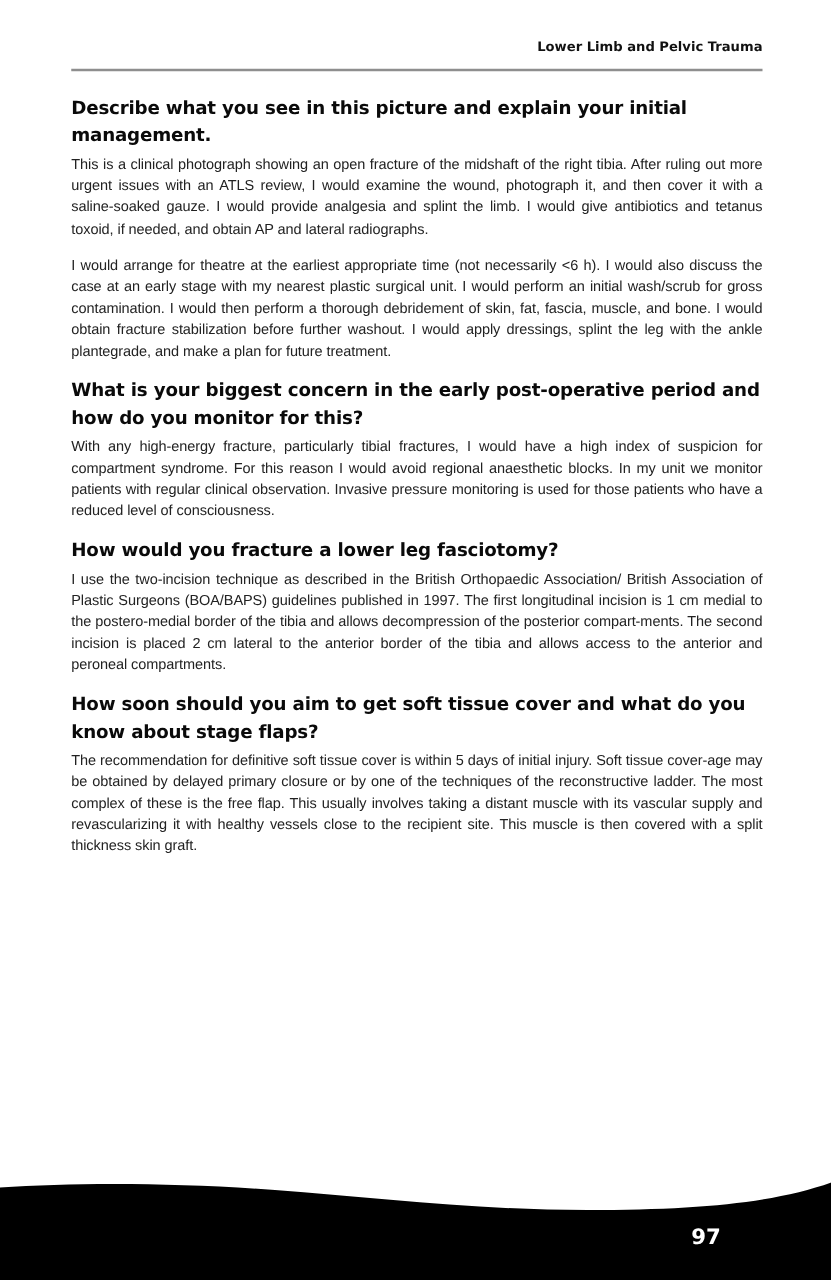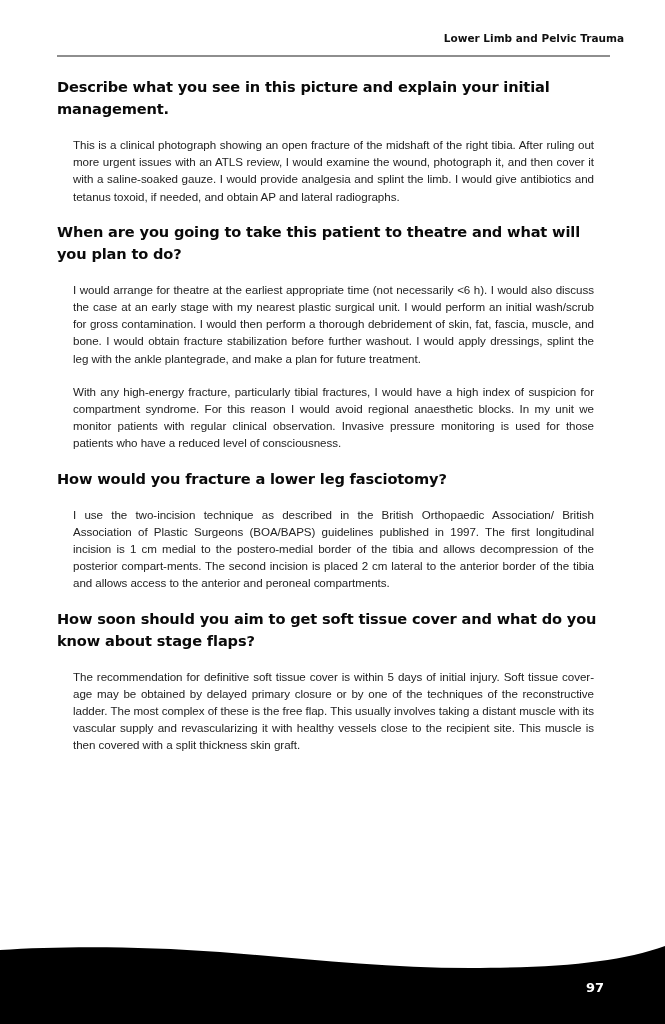--- a/index.html
+++ b/index.html
@@ -10,21 +10,21 @@
       width: 665px;
       height: 1024px;
       background: #ffffff;
       position: relative;
       overflow: hidden;
       font-family: "DejaVu Sans", "Liberation Sans", sans-serif;
       color: #1a1a1a;
     }
     .running-head {
       position: absolute;
-      left: 71px;
+      left: 57px;
       width: 553px;
       top: 32px;
       text-align: right;
       font-family: "DejaVu Sans", sans-serif;
       font-weight: bold;
       font-size: 10.5px;
       color: #111;
       letter-spacing: 0px;
     }
     .head-rule {
@@ -47,61 +47,61 @@
     .q-heading {
       margin: 0 0 3px 0;
       font-family: "DejaVu Sans", sans-serif;
       font-weight: bold;
       font-size: 14.6px;
       line-height: 22px;
       color: #0a0a0a;
       letter-spacing: -0.15px;
     }
     .q-body {
-      margin: 16px;
+      margin: 0;
       font-family: "Liberation Sans", sans-serif;
       font-size: 11.6px;
       line-height: 17.2px;
       color: #222;
       text-align: justify;
       letter-spacing: -0.05px;
     }
     .footer-wave {
       position: absolute;
       left: 0;
       top: 930px;
       width: 665px;
       height: 94px;
     }
     .page-number {
       position: absolute;
-      left: 586px;
+      left: 553px;
       top: 980px;
       font-family: "DejaVu Sans", sans-serif;
       font-weight: bold;
-      font-size: 13px;
+      font-size: 17px;
       color: #ffffff;
     }
   </style>
 </head>
 <body>
 
 <div class="running-head">Lower Limb and Pelvic Trauma</div>
 <div class="head-rule"></div>
 
 <div class="content">
   <div class="section">
     <h2 class="q-heading">Describe what you see in this picture and explain your initial management.</h2>
     <p class="q-body">This is a clinical photograph showing an open fracture of the midshaft of the right tibia. After ruling out more urgent issues with an ATLS review, I would examine the wound, photograph it, and then cover it with a saline-soaked gauze. I would provide analgesia and splint the limb. I would give antibiotics and tetanus toxoid, if needed, and obtain AP and lateral radiographs.</p>
   </div>
   <div class="section">
-    <h2 class="q-heading">When are you going to take this patient to theatre and what will you plan to do?</h2>
     <p class="q-body">I would arrange for theatre at the earliest appropriate time (not necessarily &lt;6  h). I would also discuss the case at an early stage with my nearest plastic surgical unit. I would perform an initial wash/scrub for gross contamination. I would then perform a thorough debridement of skin, fat, fascia, muscle, and bone. I would obtain fracture stabilization before further washout. I would apply dressings, splint the leg with the ankle plantegrade, and make a plan for future treatment.</p>
   </div>
   <div class="section">
+    <h2 class="q-heading">What is your biggest concern in the early post-operative period and how do you monitor for this?</h2>
     <p class="q-body">With any high-energy fracture, particularly tibial fractures, I would have a high index of suspicion for compartment syndrome. For this reason I would avoid regional anaesthetic blocks. In my unit we monitor patients with regular clinical observation. Invasive pressure monitoring is used for those patients who have a reduced level of consciousness.</p>
   </div>
   <div class="section">
     <h2 class="q-heading">How would you fracture a lower leg fasciotomy?</h2>
     <p class="q-body">I use the two-incision technique as described in the British Orthopaedic Association/ British Association of Plastic Surgeons (BOA/BAPS) guidelines published in 1997. The first longitudinal incision is 1  cm medial to the postero-medial border of the tibia and allows decompression of the posterior compart-ments. The second incision is placed 2  cm lateral to the anterior border of the tibia and allows access to the anterior and peroneal compartments.</p>
   </div>
   <div class="section">
     <h2 class="q-heading">How soon should you aim to get soft tissue cover and what do you know about stage flaps?</h2>
     <p class="q-body">The recommendation for definitive soft tissue cover is within 5  days of initial injury. Soft tissue cover-age may be obtained by delayed primary closure or by one of the techniques of the reconstructive ladder. The most complex of these is the free flap. This usually involves taking a distant muscle with its vascular supply and revascularizing it with healthy vessels close to the recipient site. This muscle is then covered with a split thickness skin graft.</p>
   </div>

